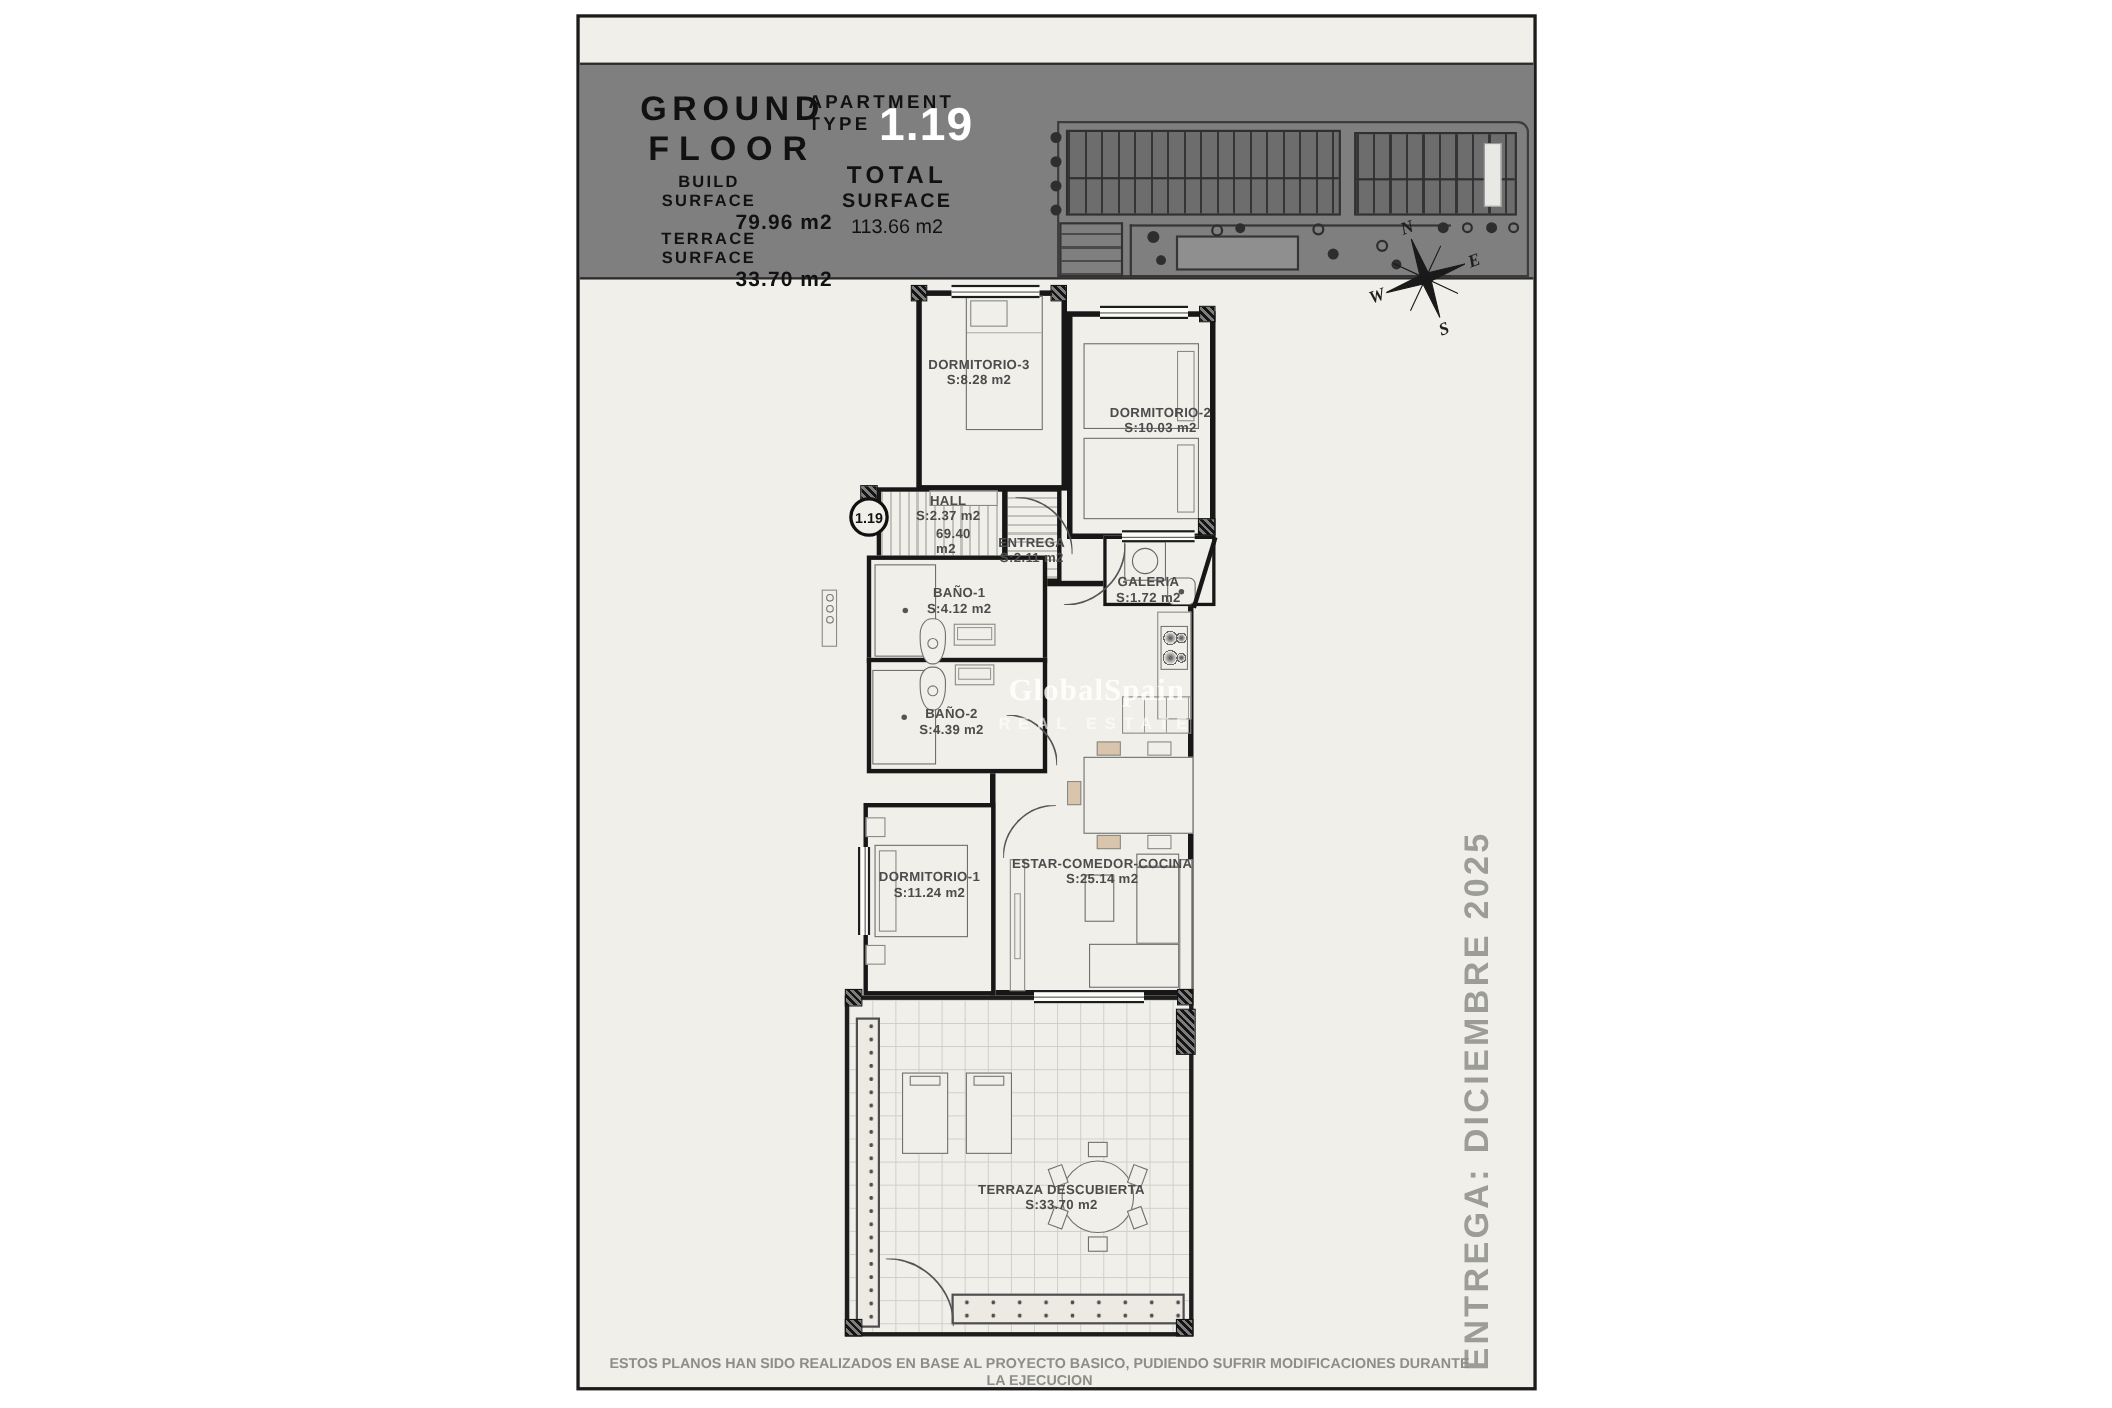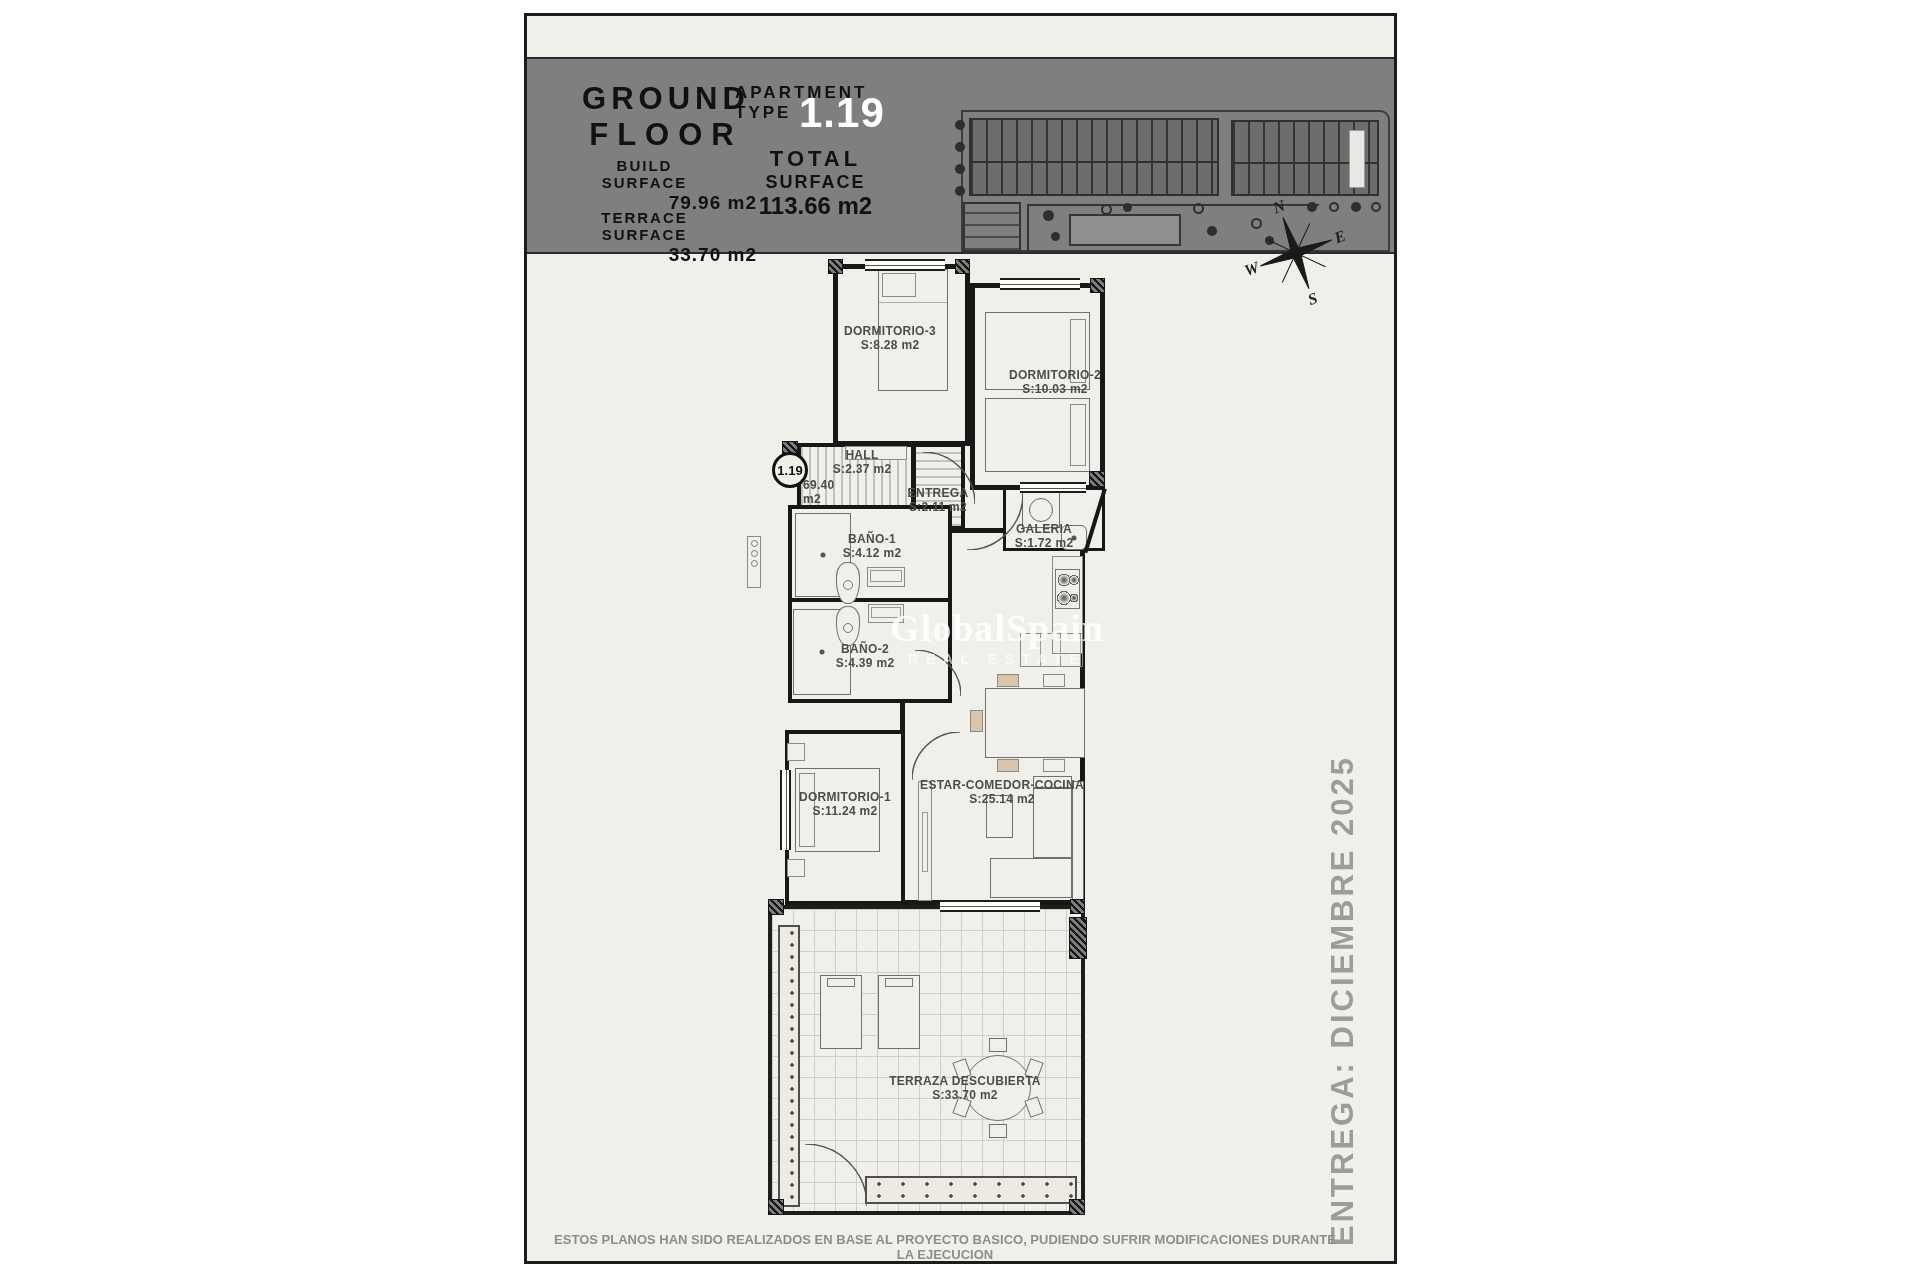--- a/index.html
+++ b/index.html
@@ -12,21 +12,21 @@
   .band{position:absolute;left:0;top:41px;width:867px;height:197px;background:#7f7f7f;border-top:2px solid #2b2b2b;border-bottom:2px solid #2b2b2b;}
   .hblock{position:absolute;text-align:center;color:#111;}
   .h-big{font-size:31px;font-weight:bold;letter-spacing:5px;line-height:36px;}
   .h-big2{font-size:31px;font-weight:bold;letter-spacing:9px;line-height:36px;}
   .h-lab{font-size:15px;font-weight:bold;letter-spacing:2px;line-height:17px;}
   .h-val{font-size:19px;font-weight:bold;letter-spacing:1px;line-height:23px;text-align:right;}
   .h-apt{font-size:17px;font-weight:bold;letter-spacing:3px;line-height:20px;text-align:left;}
   .h-num{font-size:42px;font-weight:bold;color:#ffffff;letter-spacing:1px;}
   .h-tot1{font-size:22px;font-weight:bold;letter-spacing:4px;line-height:24px;}
   .h-tot2{font-size:18px;font-weight:bold;letter-spacing:2px;line-height:22px;}
-  .h-tot3{font-size:24px;font-weight:bold;line-height:26px;}
+  .h-tot3{font-size:18px;font-weight:normal;line-height:26px;}
 
   
   .siteplan{position:absolute;left:428px;top:47px;width:437px;height:150px;}
   .sp-outline{position:absolute;left:6px;top:4px;right:2px;height:142px;border:2px solid #3c3c3c;border-radius:0 10px 0 0;}
   .sp-units{background:
      repeating-linear-gradient(90deg,#353535 0 2px,rgba(0,0,0,0) 2px 15px),
      linear-gradient(#6d6d6d,#6d6d6d);
      border:2px solid #303030;position:absolute;}
   .sp-units:after{content:"";position:absolute;left:0;right:0;top:55%;height:2px;background:#303030;}
   .sp-hl{position:absolute;background:#e8e8e4;border:1px solid #9a9a9a;}
@@ -60,21 +60,21 @@
 
   
   .terr{position:absolute;border:4px solid #1d1d1d;
         background-image:linear-gradient(#cfcec7 1px,rgba(0,0,0,0) 1px),linear-gradient(90deg,#cfcec7 1px,rgba(0,0,0,0) 1px);
         background-size:21px 21px;}
   .planter{position:absolute;border:2px solid #4e4e4e;z-index:4;
         background-image:radial-gradient(circle,#4e4e4e 1.5px,rgba(0,0,0,0) 2px);background-size:24px 12px;background-color:#eceae3;}
   .tchair{position:absolute;border:1.5px solid #6f6f6f;background:#f0efe9;z-index:4;}
 
   .watermark{position:absolute;left:330px;top:592px;width:280px;text-align:center;z-index:10;color:rgba(255,255,255,0.78);}
-  .wm1{font-family:"Liberation Serif",serif;font-size:38px;font-weight:bold;letter-spacing:1px;line-height:40px;text-shadow:0 0 1px rgba(255,255,255,0.3);}
+  .wm1{font-family:"Liberation Serif",serif;font-size:28px;font-weight:bold;letter-spacing:1px;line-height:40px;text-shadow:0 0 1px rgba(255,255,255,0.3);}
   .wm2{font-size:15px;letter-spacing:7px;line-height:22px;color:rgba(255,255,255,0.62);font-weight:bold;}
 
   .entrega{position:absolute;left:798px;top:748px;width:56px;height:482px;
            writing-mode:vertical-rl;transform:rotate(180deg);
            font-size:31px;font-weight:bold;letter-spacing:3px;color:#9d9d98;z-index:7;white-space:nowrap;}
   .disclaimer{position:absolute;left:18px;top:1217px;width:800px;text-align:center;color:#8e8e89;font-size:13px;font-weight:bold;line-height:14.5px;z-index:7;}
 </style>
 </head>
 <body>
 
@@ -306,21 +306,21 @@
       <div>S:8.28 m2</div>
     </div>
     <div class="rlabel" style="left:458px;top:352px;width:140px;">
       <div>DORMITORIO-2</div>
       <div>S:10.03 m2</div>
     </div>
     <div class="rlabel" style="left:285px;top:432px;width:100px;">
       <div>HALL</div>
       <div>S:2.37 m2</div>
     </div>
-    <div class="rlabel" style="left:276px;top:462px;width:46px;text-align:left;">69.40 m2</div>
+    <div class="rlabel" style="left:276px;top:462px;width:70px;text-align:left;padding-left:48px;">69.40 m2</div>
     <div class="rlabel" style="left:361px;top:470px;width:100px;">
       <div>ENTREGA</div>
       <div>S:2.11 m2</div>
     </div>
     <div class="rlabel" style="left:295px;top:516px;width:100px;">
       <div>BAÑO-1</div>
       <div>S:4.12 m2</div>
     </div>
     <div class="rlabel" style="left:467px;top:506px;width:100px;">
       <div>GALERIA</div>

